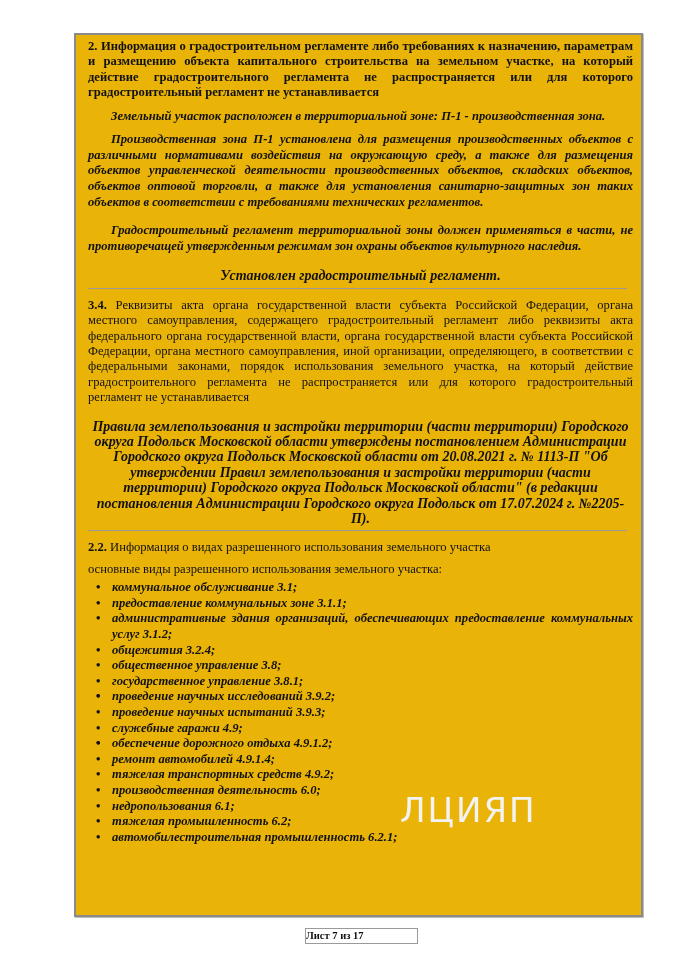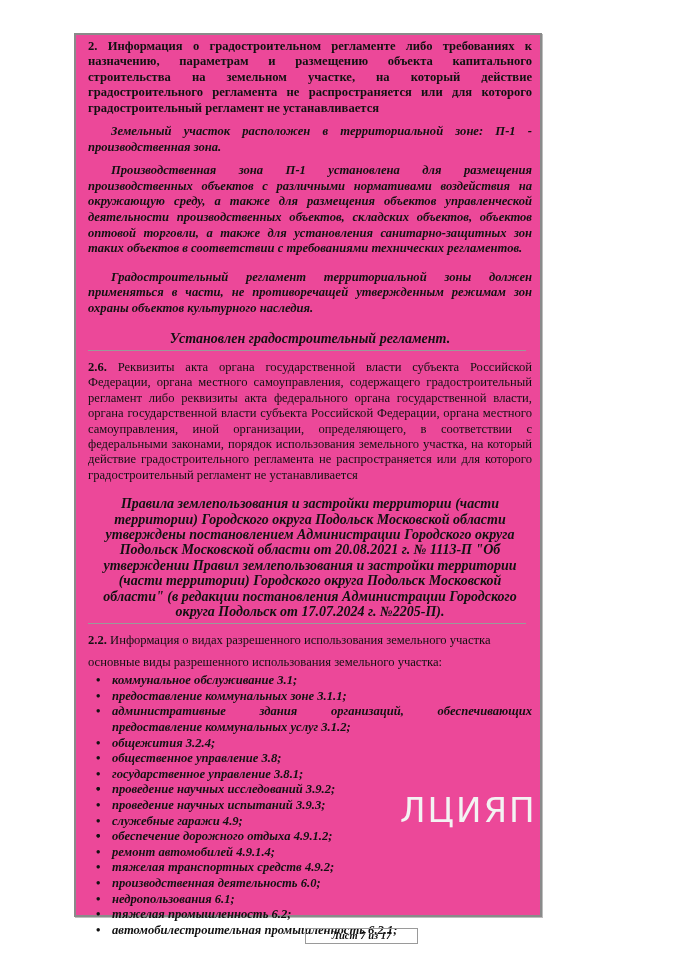--- a/index.html
+++ b/index.html
@@ -12,26 +12,26 @@
       height: 960px;
       position: relative;
       overflow: hidden;
       font-family: "Liberation Serif", "DejaVu Serif", serif;
       color: #111111;
     }
     .frame {
       position: absolute;
       left: 74px;
       top: 33px;
-      width: 468px;
+      width: 569px;
       height: 884px;
       border: 2px solid #8a8a8a;
       box-shadow: 1px 1px 0 #bdbdbd;
       box-sizing: border-box;
-      background: #ec4899;
+      background: #eab308;
     }
     .content {
       position: absolute;
       left: 12px;
       right: 8px;
       top: 4px;
     }
     p { margin: 0; }
     .s-head {
       font-weight: bold;
@@ -90,26 +90,24 @@
       font-style: normal;
     }
     .footer {
       position: absolute;
       left: 305px;
       top: 928px;
       width: 113px;
       height: 16px;
       border: 1px solid #9a9a9a;
       box-sizing: border-box;
-      text-align: center;
       font-weight: bold;
       font-size: 10.5px;
       line-height: 14px;
       color: #111;
-      font-style: italic;
     }
     .watermark {
       position: absolute;
       left: 400px;
       top: 790px;
       font-family: "DejaVu Sans", sans-serif;
       font-size: 34px;
       color: #f3f3f3;
       letter-spacing: 2px;
       pointer-events: none;
@@ -127,21 +125,21 @@
 
     <p class="it gap">Производственная зона П-1 установлена для размещения производственных объектов с различными нормативами воздействия на окружающую среду, а также для размещения объектов управленческой деятельности производственных объектов, складских объектов, объектов оптовой торговли, а также для установления санитарно-защитных зон таких объектов в соответствии с требованиями технических регламентов.</p>
 
     <p class="it gap" style="margin-top:13px">Градостроительный регламент территориальной зоны должен применяться в части, не противоречащей утвержденным режимам зон охраны объектов культурного наследия.</p>
 
     <p class="centered-it" style="margin-top:14px;margin-bottom:4px">Установлен градостроительный регламент.</p>
 
     <div class="divider"></div>
 
     <p class="reg" style="margin-top:9px">
-      <b>2.6.</b>
+      <b>3.4.</b>
       <span>Реквизиты акта органа государственной власти субъекта Российской Федерации, органа местного самоуправления, содержащего градостроительный регламент либо реквизиты акта федерального органа государственной власти, органа государственной власти субъекта Российской Федерации, органа местного самоуправления, иной организации, определяющего, в соответствии с федеральными законами, порядок использования земельного участка, на который действие градостроительного регламента не распространяется или для которого градостроительный регламент не устанавливается</span>
     </p>
 
     <p class="centered-it" style="margin-top:13px;margin-bottom:4px">Правила землепользования и застройки территории (части территории) Городского округа Подольск Московской области утверждены постановлением Администрации Городского округа Подольск Московской области от 20.08.2021 г. № 1113-П "Об утверждении Правил землепользования и застройки территории (части территории) Городского округа Подольск Московской области" (в редакции постановления Администрации Городского округа Подольск от 17.07.2024 г. №2205-П).</p>
 
     <div class="divider"></div>
 
     <p class="reg" style="margin-top:9px">
       <b>2.2.</b>
       <span>Информация о видах разрешенного использования земельного участка</span>

